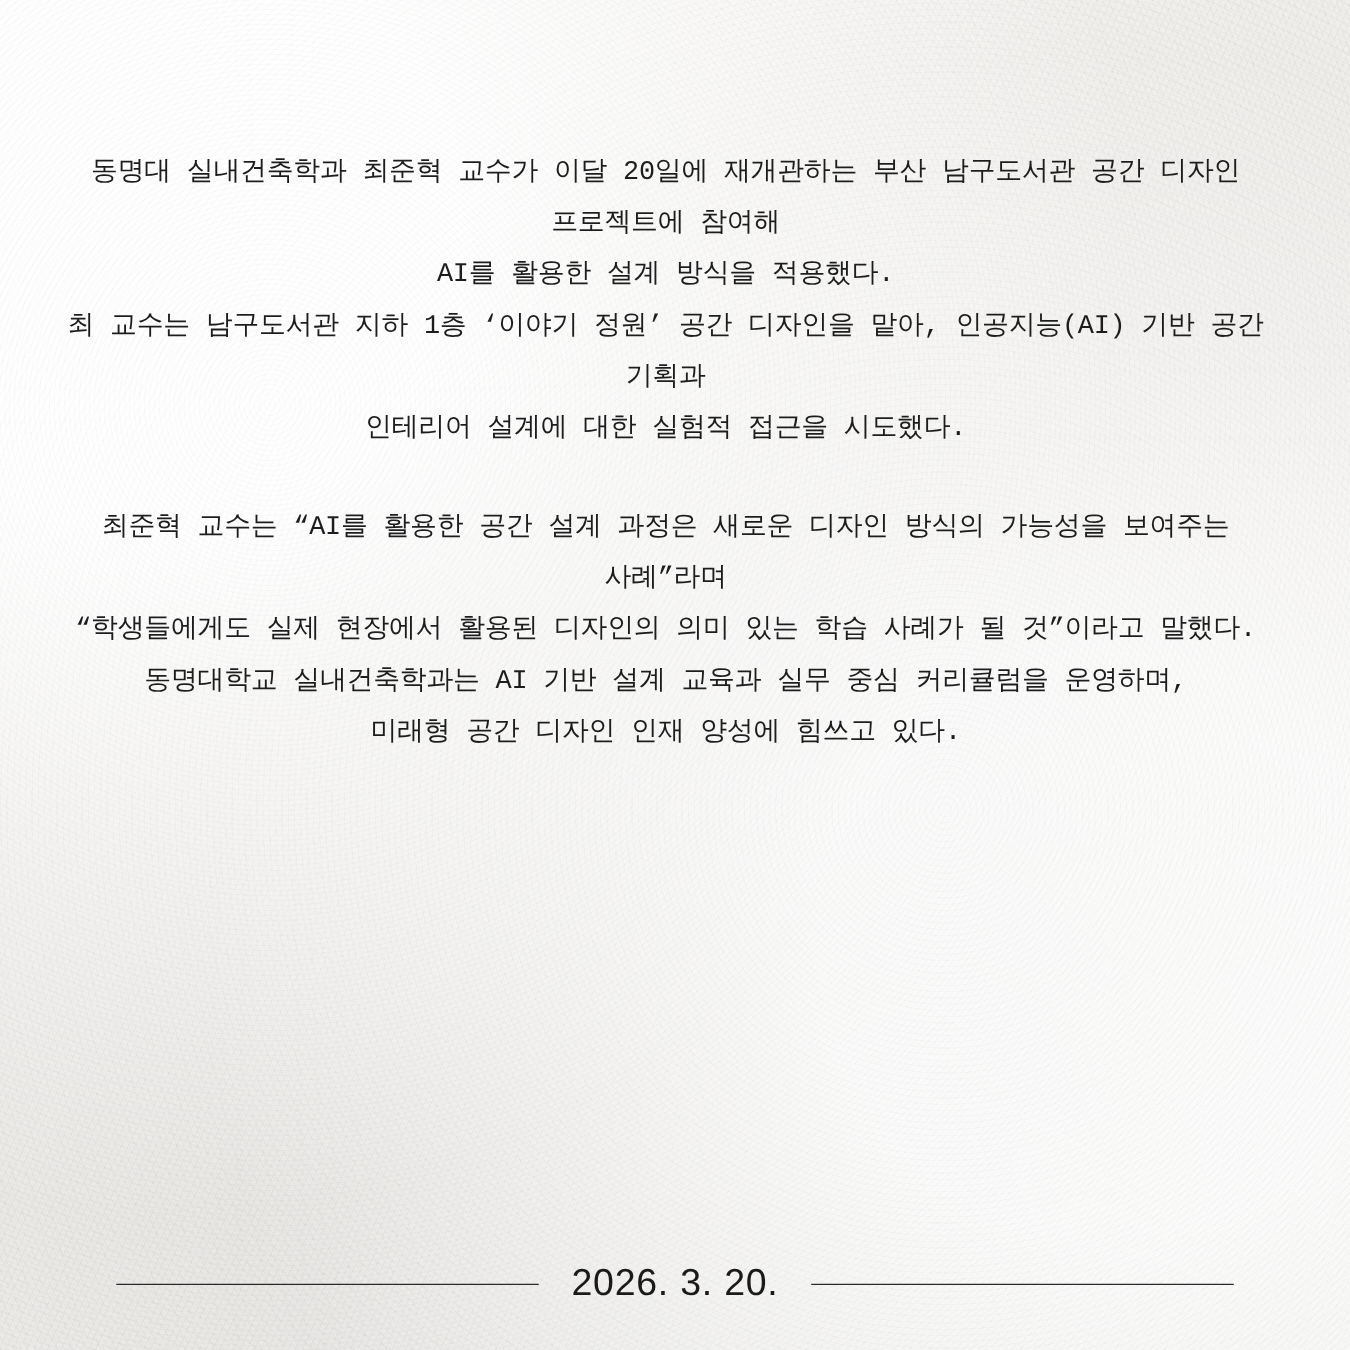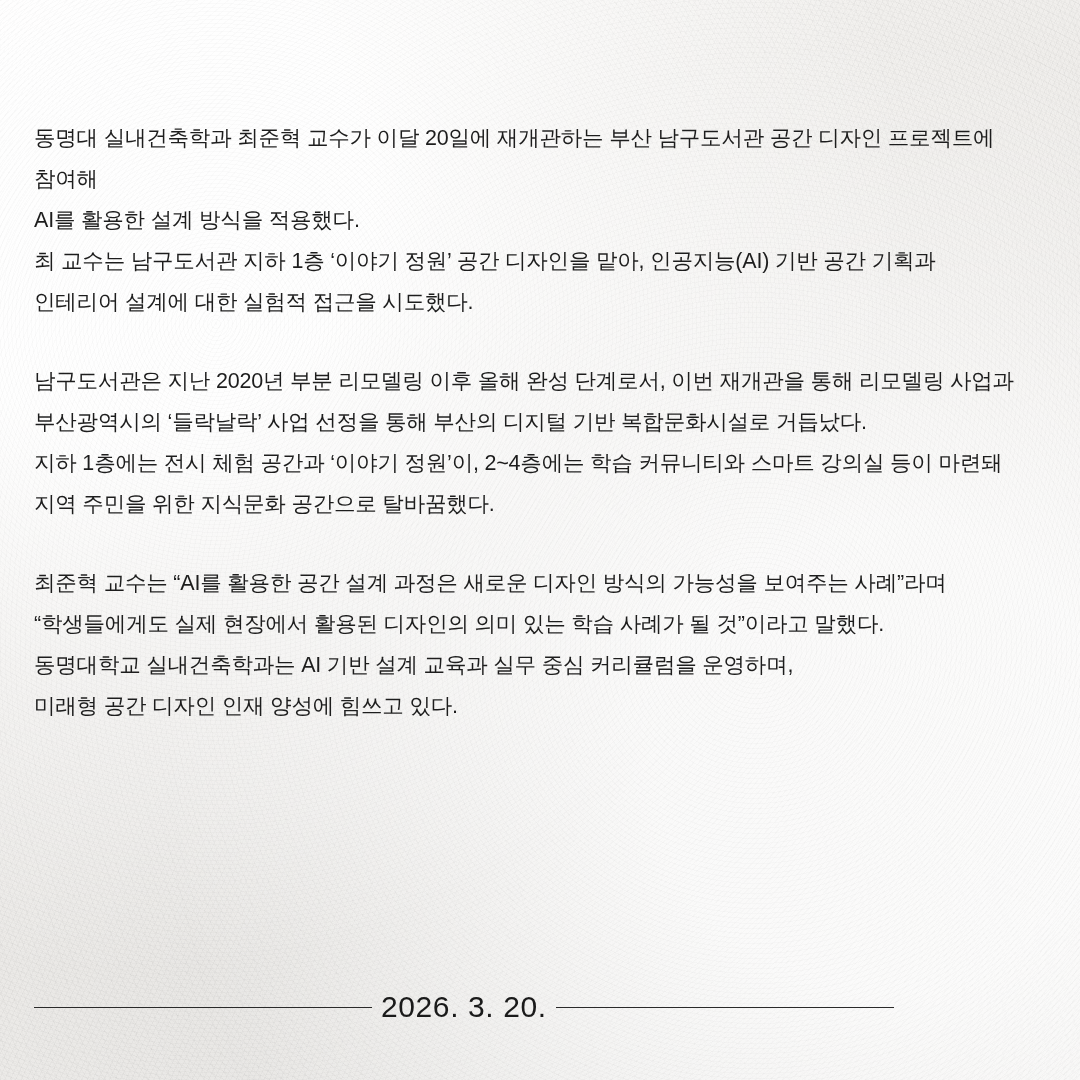--- a/index.html
+++ b/index.html
@@ -45,43 +45,45 @@
       repeating-radial-gradient(circle at 70% 60%, rgba(0,0,0,0.018) 0 1px, rgba(0,0,0,0) 1px 5px),
       repeating-radial-gradient(circle at 40% 85%, rgba(255,255,255,0.35) 0 2px, rgba(0,0,0,0) 2px 6px);
     mix-blend-mode: multiply;
     opacity: 0.75;
   }
 
   #body-area {
     position: relative;
     z-index: 2;
     padding: 118px 49px 0 34px;
-    text-align: left;
+    text-align: center;
+    font-family: Liberation Mono, monospace;
   }
 
   .paragraph {
     color: #1d1d1d;
     font-size: 21.5px;
     line-height: 41px;
     letter-spacing: -0.2px;
     margin: 0 0 38px 0;
     white-space: pre-line;
     word-break: keep-all;
   }
   .paragraph:last-child {
     margin-bottom: 0;
   }
 
   #footer {
     position: relative;
     z-index: 2;
     display: flex;
     align-items: center;
-    gap: 9px;
-    padding: 0 34px 56px 34px;
+    justify-content: center;
+    gap: 26px;
+    padding: 0 34px 36px 34px;
   }
 
   .rule {
     height: 0;
     border-top: 1.6px solid #2a2a2a;
     width: 338px;
     flex: 0 0 auto;
   }
 
   #date-text {
@@ -94,24 +96,20 @@
 </head>
 <body>
 
 <div id="card">
 
   <div id="body-area">
     <p class="paragraph">동명대 실내건축학과 최준혁 교수가 이달 20일에 재개관하는 부산 남구도서관 공간 디자인 프로젝트에 참여해
 AI를 활용한 설계 방식을 적용했다.
 최 교수는 남구도서관 지하 1층 ‘이야기 정원’ 공간 디자인을 맡아, 인공지능(AI) 기반 공간 기획과
 인테리어 설계에 대한 실험적 접근을 시도했다.</p>
-    <p class="paragraph">남구도서관은 지난 2020년 부분 리모델링 이후 올해 완성 단계로서, 이번 재개관을 통해 리모델링 사업과
-부산광역시의 ‘들락날락’ 사업 선정을 통해 부산의 디지털 기반 복합문화시설로 거듭났다.
-지하 1층에는 전시 체험 공간과 ‘이야기 정원’이, 2~4층에는 학습 커뮤니티와 스마트 강의실 등이 마련돼
-지역 주민을 위한 지식문화 공간으로 탈바꿈했다.</p>
     <p class="paragraph">최준혁 교수는 “AI를 활용한 공간 설계 과정은 새로운 디자인 방식의 가능성을 보여주는 사례”라며
 “학생들에게도 실제 현장에서 활용된 디자인의 의미 있는 학습 사례가 될 것”이라고 말했다.
 동명대학교 실내건축학과는 AI 기반 설계 교육과 실무 중심 커리큘럼을 운영하며,
 미래형 공간 디자인 인재 양성에 힘쓰고 있다.</p>
   </div>
 
   <div id="footer">
     <div class="rule"></div>
     <div id="date-text">2026. 3. 20.</div>
     <div class="rule"></div>

